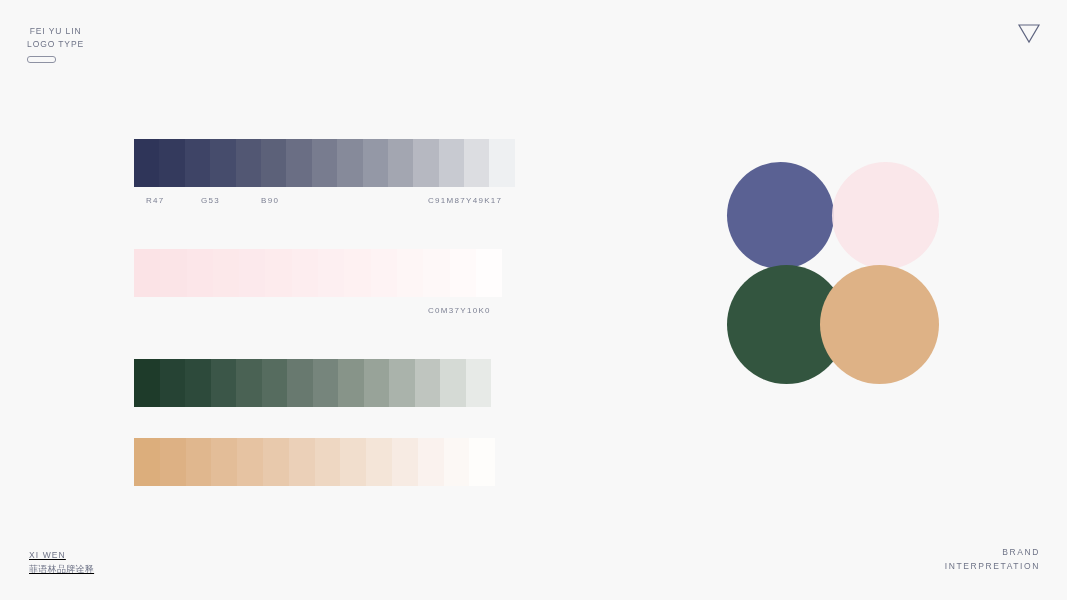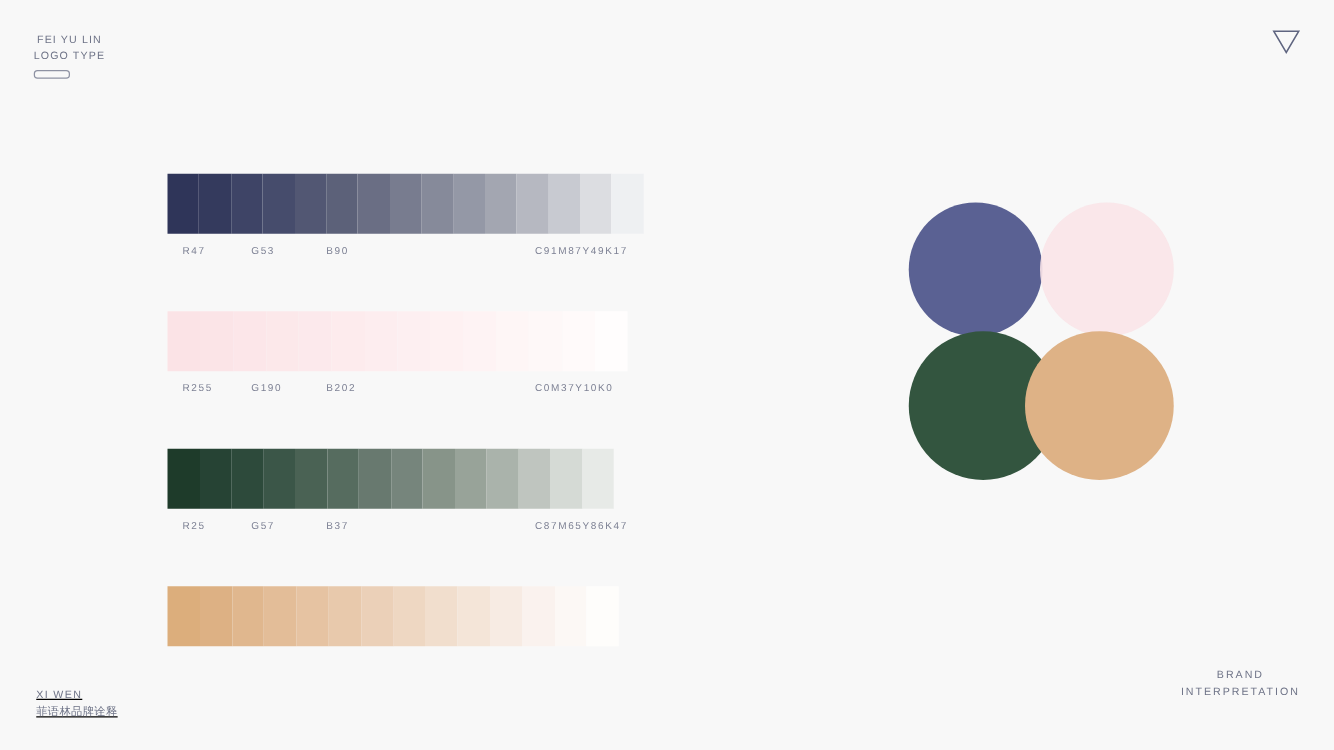--- a/index.html
+++ b/index.html
@@ -132,22 +132,22 @@
   .footer-left .cn {
     font-size: 9px;
     letter-spacing: 0.3px;
     color: #6e7387;
     line-height: 14px;
     white-space: nowrap;
   }
   .footer-right {
     position: absolute;
     right: 27px;
-    bottom: 40px;
-    text-align: center;
+    bottom: 27px;
+    text-align: right;
   }
   .footer-right div {
     font-size: 8.5px;
     letter-spacing: 1.6px;
     color: #6e7387;
     line-height: 14px;
     white-space: nowrap;
   }
 </style>
 </head>
@@ -206,25 +206,20 @@
         <div class="step" style="width: 26.3px; background: rgb(253, 237, 239);"></div>
         <div class="step" style="width: 26.3px; background: rgb(253, 239, 241);"></div>
         <div class="step" style="width: 26.3px; background: rgb(254, 241, 242);"></div>
         <div class="step" style="width: 26.3px; background: rgb(254, 243, 244);"></div>
         <div class="step" style="width: 26.3px; background: rgb(254, 246, 246);"></div>
         <div class="step" style="width: 26.3px; background: rgb(254, 248, 248);"></div>
         <div class="step" style="width: 26.3px; background: rgb(255, 250, 250);"></div>
         <div class="step" style="width: 26.3px; background: rgb(255, 253, 253);"></div>
       </div>
     <div class="ramp-meta">
-      <div class="rgb-parts">
-        <span class="p-r">R255</span>
-        <span class="p-g">G190</span>
-        <span class="p-b">B202</span>
-      </div>
       <div class="cmyk">C0M37Y10K0</div>
     </div>
   </div>
 
   <div class="swatch-group">
     <div class="ramp">
         <div class="step" style="width: 25.5px; background: rgb(30, 59, 42);"></div>
         <div class="step" style="width: 25.5px; background: rgb(38, 67, 52);"></div>
         <div class="step" style="width: 25.5px; background: rgb(45, 74, 59);"></div>
         <div class="step" style="width: 25.5px; background: rgb(59, 86, 72);"></div>
@@ -232,28 +227,20 @@
         <div class="step" style="width: 25.5px; background: rgb(86, 108, 95);"></div>
         <div class="step" style="width: 25.5px; background: rgb(104, 121, 111);"></div>
         <div class="step" style="width: 25.5px; background: rgb(118, 133, 124);"></div>
         <div class="step" style="width: 25.5px; background: rgb(135, 148, 137);"></div>
         <div class="step" style="width: 25.5px; background: rgb(152, 163, 153);"></div>
         <div class="step" style="width: 25.5px; background: rgb(170, 179, 171);"></div>
         <div class="step" style="width: 25.5px; background: rgb(191, 197, 191);"></div>
         <div class="step" style="width: 25.5px; background: rgb(213, 218, 213);"></div>
         <div class="step" style="width: 25.5px; background: rgb(231, 234, 231);"></div>
       </div>
-    <div class="ramp-meta">
-      <div class="rgb-parts">
-        <span class="p-r">R25</span>
-        <span class="p-g">G57</span>
-        <span class="p-b">B37</span>
-      </div>
-      <div class="cmyk">C87M65Y86K47</div>
-    </div>
   </div>
 
   <div class="swatch-group">
     <div class="ramp">
         <div class="step" style="width: 25.8px; background: rgb(220, 174, 124);"></div>
         <div class="step" style="width: 25.8px; background: rgb(221, 177, 132);"></div>
         <div class="step" style="width: 25.8px; background: rgb(224, 183, 142);"></div>
         <div class="step" style="width: 25.8px; background: rgb(227, 189, 152);"></div>
         <div class="step" style="width: 25.8px; background: rgb(230, 195, 162);"></div>
         <div class="step" style="width: 25.8px; background: rgb(232, 201, 172);"></div>

